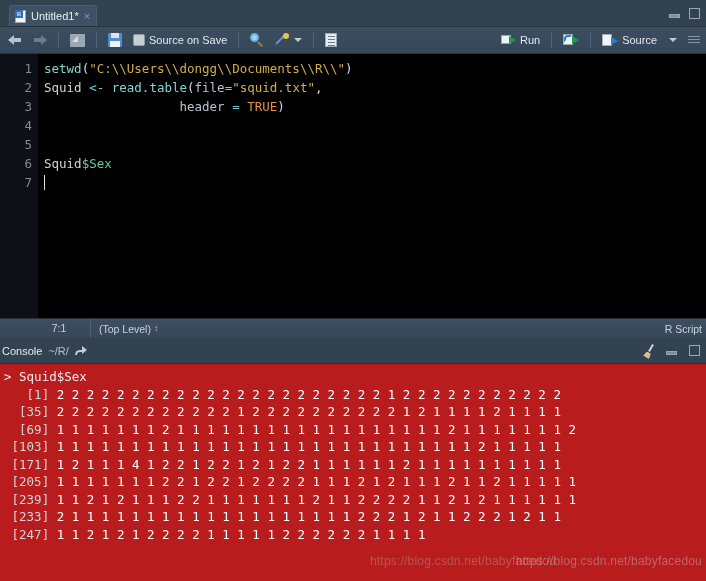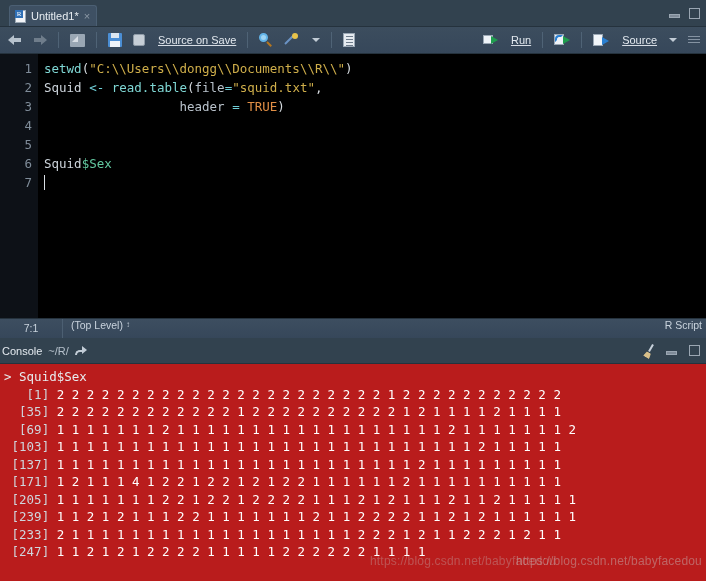--- a/index.html
+++ b/index.html
@@ -136,26 +136,25 @@
   }
   .tb-sep {
     width: 1px;
     height: 16px;
     background: #4f6376;
     margin: 0 4px;
   }
   .tb-btn {
     display: flex;
     align-items: center;
-    gap: 13px;
+    gap: 4px;
     padding: 2px 4px;
     border-radius: 2px;
     cursor: default;
     white-space: nowrap;
-    text-decoration: underline;
   }
   .tb-label {
     font-size: 11px;
     color: #e3e9ef;
   }
 
   .arrow-left, .arrow-right {
     width: 14px; height: 12px; position: relative;
   }
   .arrow-left::before {
@@ -419,23 +418,24 @@
     height: 15px;
     background: #d8dee4;
     vertical-align: -3px;
   }
 
   .statusbar {
     height: 19px;
     background: linear-gradient(180deg,#3d4e60 0%,#36475a 100%);
     border-top: 1px solid #25323d;
     display: flex;
-    align-items: flex-start;
+    align-items: center;
     font-size: 10.5px;
     color: #c9d3dd;
+    padding-left: 28px;
   }
   .sb-pos {
     width: 62px;
     text-align: center;
     border-right: 1px solid #4c5f72;
     line-height: 19px;
   }
   .sb-scope {
     padding-left: 8px;
     display: flex;
@@ -678,21 +678,20 @@
         <span class="winctl-btn winctl-max"></span>
       </span>
     </div>
 
     <div class="console-body" id="console-body">
         <span class="console-line"><span class="prompt">&gt; </span><span class="cmd">Squid$Sex</span></span>
       <span class="console-line"><span class="idx">   [1] </span><span class="val">2 2 2 2 2 2 2 2 2 2 2 2 2 2 2 2 2 2 2 2 2 2 1 2 2 2 2 2 2 2 2 2 2 2</span></span>
         <span class="console-line"><span class="idx">  [35] </span><span class="val">2 2 2 2 2 2 2 2 2 2 2 2 1 2 2 2 2 2 2 2 2 2 2 1 2 1 1 1 1 2 1 1 1 1</span></span>
         <span class="console-line"><span class="idx">  [69] </span><span class="val">1 1 1 1 1 1 1 2 1 1 1 1 1 1 1 1 1 1 1 1 1 1 1 1 1 1 2 1 1 1 1 1 1 1 2</span></span>
         <span class="console-line"><span class="idx"> [103] </span><span class="val">1 1 1 1 1 1 1 1 1 1 1 1 1 1 1 1 1 1 1 1 1 1 1 1 1 1 1 1 2 1 1 1 1 1</span></span>
-        <span class="console-line"><span class="idx"> [137] </span><span class="val">1 1 1 1 1 1 1 1 1 1 1 1 1 1 1 1 1 1 1 1 1 1 1 1 2 1 1 1 1 1 1 1 1 1</span></span>
         <span class="console-line"><span class="idx"> [171] </span><span class="val">1 2 1 1 1 4 1 2 2 1 2 2 1 2 1 2 2 1 1 1 1 1 1 2 1 1 1 1 1 1 1 1 1 1</span></span>
         <span class="console-line"><span class="idx"> [205] </span><span class="val">1 1 1 1 1 1 1 2 2 1 2 2 1 2 2 2 2 1 1 1 2 1 2 1 1 1 2 1 1 2 1 1 1 1 1</span></span>
         <span class="console-line"><span class="idx"> [239] </span><span class="val">1 1 2 1 2 1 1 1 2 2 1 1 1 1 1 1 1 2 1 1 2 2 2 2 1 1 2 1 2 1 1 1 1 1 1</span></span>
         <span class="console-line"><span class="idx"> [233] </span><span class="val">2 1 1 1 1 1 1 1 1 1 1 1 1 1 1 1 1 1 1 1 2 2 2 1 2 1 1 2 2 2 1 2 1 1</span></span>
         <span class="console-line"><span class="idx"> [247] </span><span class="val">1 1 2 1 2 1 2 2 2 2 1 1 1 1 1 2 2 2 2 2 2 1 1 1 1</span></span>
         <span class="watermark">https://blog.csdn.net/babyfacedou</span>
       <span class="watermark second">https://blog.csdn.net/babyfacedou</span>
     </div>
   </div>
 </div>

